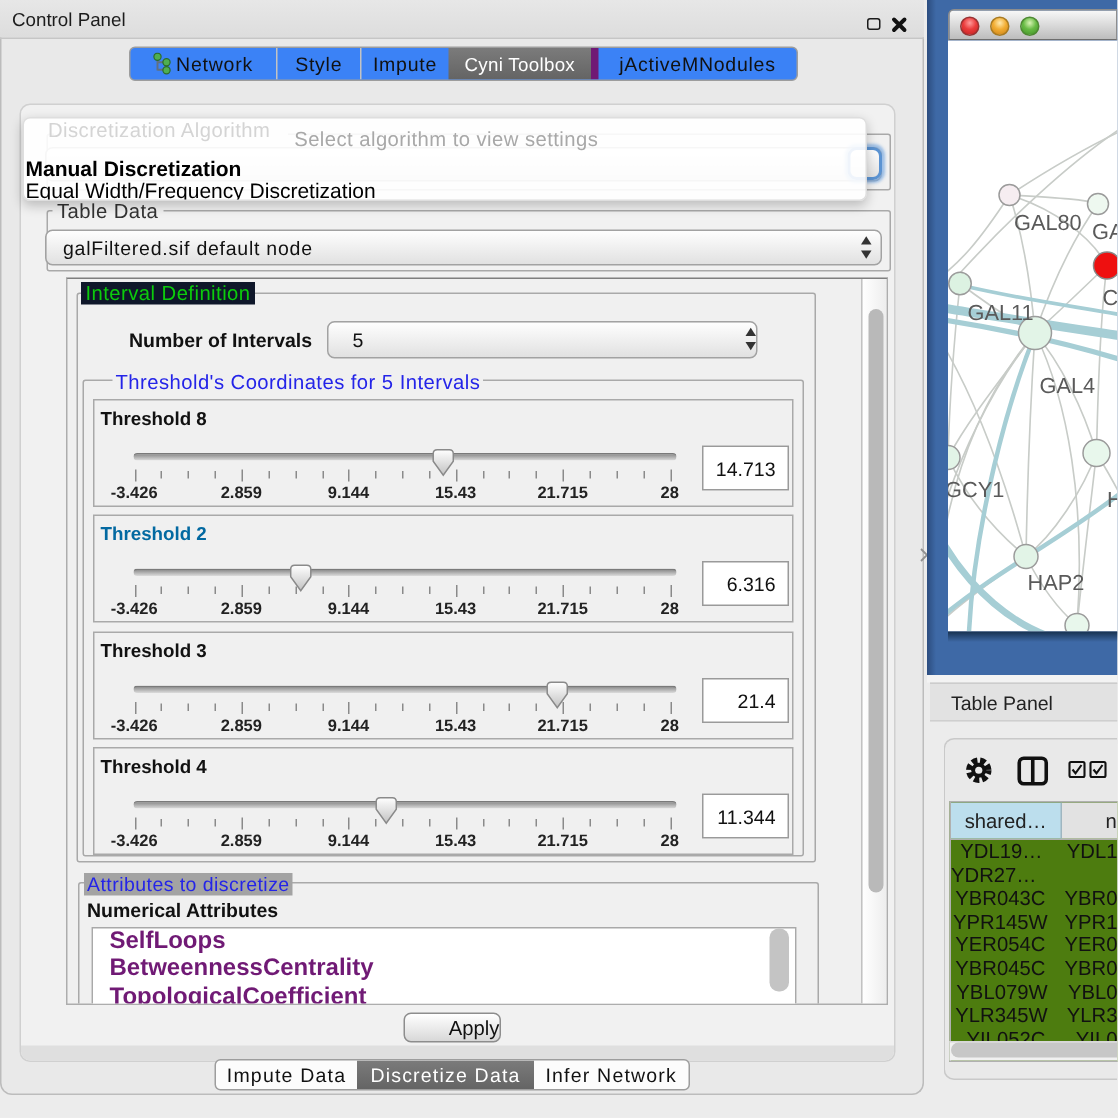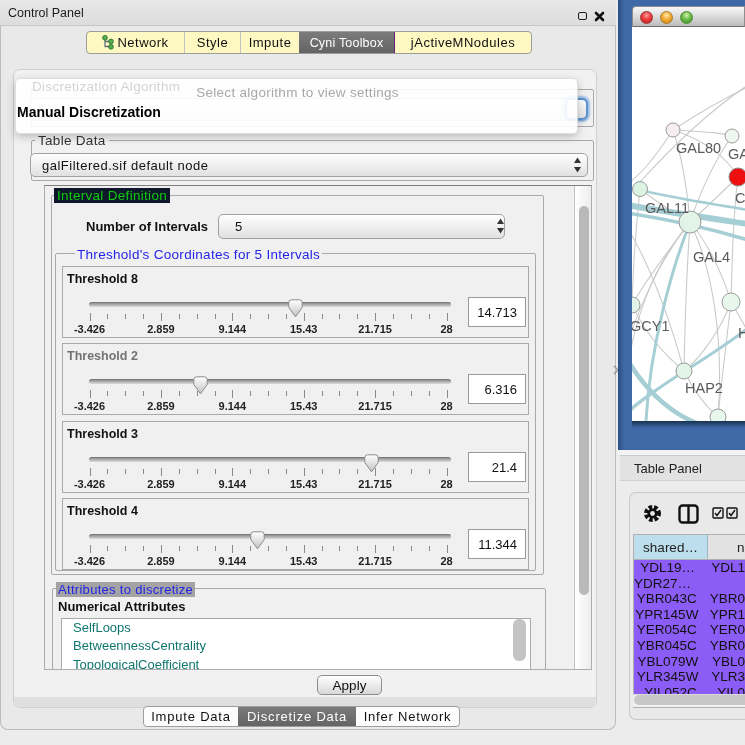--- a/index.html
+++ b/index.html
@@ -14,34 +14,34 @@
 
   <div class="abs" id="cpwin" style="left:0;top:0;width:616px;height:730px;background:#e9e9e9;border:1px solid #bcbcbc;border-top:none;border-radius:0 0 8px 8px;"></div>
 
   <div class="abs" style="left:0;top:0;width:616px;height:26px;background:linear-gradient(#e7e7e7,#dddddd);border-bottom:1px solid #c6c6c6;"></div>
   <div class="abs lbl" style="left:8px;top:0;height:26px;line-height:27px;font-size:12.5px;color:#1c1c1c;">Control Panel</div>
   <div class="abs" style="left:578px;top:12px;width:9px;height:8px;border:1.6px solid #1b1b1b;border-radius:2px;"></div>
   <svg class="abs" style="left:594px;top:11px;" width="11" height="11" viewBox="0 0 11 11">
       <path d="M2,2 L9,9 M9,2 L2,9" stroke="#111" stroke-width="2.6" stroke-linecap="round"></path>
     </svg>
 
-  <div class="abs" id="toptabs" style="left:86px;top:31px;width:446px;height:23px;border:1px solid #9d9d9d;border-radius:4px;background:#fef9c3;display:flex;overflow:hidden;font-size:13px;letter-spacing:0.5px;color:#111;">
+  <div class="abs" id="toptabs" style="left:86px;top:31px;width:446px;height:23px;border:1px solid #9d9d9d;border-radius:4px;background:#3b82f6;display:flex;overflow:hidden;font-size:13px;letter-spacing:0.5px;color:#111;">
     <div style="width:98px;display:flex;align-items:center;justify-content:center;border-right:1px solid #c3c3c3;">
       <svg width="13" height="15" viewBox="0 0 13 15" style="margin-right:2px;">
         <path d="M3,3 L3,12 M3,6.5 L8,6.5 M3,11.5 L8,11.5" stroke="#607080" stroke-width="1.3" fill="none"></path>
         <circle cx="3" cy="2.8" r="2.4" fill="#4faf52" stroke="#2c6b2e" stroke-width="0.8"></circle>
         <circle cx="9" cy="6.5" r="2.4" fill="#4faf52" stroke="#2c6b2e" stroke-width="0.8"></circle>
         <circle cx="9" cy="11.8" r="2.4" fill="#4faf52" stroke="#2c6b2e" stroke-width="0.8"></circle>
       </svg>
       <span>Network</span>
       </div>
     <div style="width:56px;display:flex;align-items:center;justify-content:center;border-right:1px solid #c3c3c3;">Style</div>
     <div style="width:58px;display:flex;align-items:center;justify-content:center;">Impute</div>
     <div style="width:95px;display:flex;align-items:center;justify-content:center;background:linear-gradient(#7b7b7b,#646464);color:#fff;font-size:12.5px;letter-spacing:0.2px;">Cyni Toolbox</div>
-    <div style="flex:1;display:flex;align-items:center;justify-content:center;border-left:1px solid #701a75;">jActiveMNodules</div>
+    <div style="flex:1;display:flex;align-items:center;justify-content:center;border-left:5px solid #701a75;">jActiveMNodules</div>
   </div>
 
   <div class="abs" id="mainpanel" style="left:13px;top:69px;width:584px;height:639px;background:#f1f1f1;border:1px solid #d0d0d0;border-radius:7px;overflow:hidden;">
 
     <div class="abs" style="left:0;top:627px;width:584px;height:12px;background:#dfdfdf;"></div>
 
     <div class="abs" style="left:17px;top:19px;width:563px;height:38px;border:1px solid #a9a9a9;border-radius:2px;"></div>
     <div class="abs lbl" style="left:22px;top:7px;padding:0 4px;background:#f1f1f1;font-size:13.5px;letter-spacing:0.3px;color:#f1f1f1;">Discretization Algorithm</div>
 
     <div class="abs" style="left:16px;top:28px;width:558px;height:23px;border:1px solid #a6a6a6;border-radius:5px;background:linear-gradient(#ffffff,#dddddd);"></div>
@@ -110,21 +110,21 @@
                 <linearGradient id="thg0" x1="0" y1="0" x2="0" y2="1">
                   <stop offset="0" stop-color="#ffffff"></stop>
                   <stop offset="1" stop-color="#c2c2c2"></stop>
                 </linearGradient>
               </defs>
               <path d="M3.5,0.8 h8 q2.7,0 2.7,2.7 v5 L7.5,17.8 L0.8,8.5 v-5 q0,-2.7 2.7,-2.7 z" fill="url(#thg0)" stroke="#8a8a8a" stroke-width="1"></path>
             </svg>
             <div class="abs" style="left:405px;top:30px;width:58px;height:30px;background:#fff;border:1px solid #9a9a9a;font-size:13px;color:#111;text-align:right;line-height:29px;padding-right:8px;">14.713</div>
           </div>
           <div class="abs" style="left:17px;top:157px;width:467px;height:72px;border:1px solid #a9a9a9;background:#f0f0f0;">
-            <div class="abs lbl" style="left:4px;top:5px;font-size:12.5px;font-weight:bold;color:#737373;">Threshold 2</div>
+            <div class="abs lbl" style="left:4px;top:5px;font-size:12.5px;font-weight:bold;color:#0369a1;">Threshold 2</div>
             <div class="abs" style="left:25.5px;top:35px;width:362px;height:5px;border-radius:3px;background:linear-gradient(#8f8f8f,#dcdcdc);border-top:1px solid #7a7a7a;"></div>
             <div class="abs" style="left:26.5px;top:46px;width:1px;height:8px;background:#8a8a8a;"></div>
             <div class="abs" style="left:44.4px;top:47px;width:1px;height:5px;background:#8a8a8a;"></div>
             <div class="abs" style="left:62.2px;top:47px;width:1px;height:5px;background:#8a8a8a;"></div>
             <div class="abs" style="left:80.1px;top:47px;width:1px;height:5px;background:#8a8a8a;"></div>
             <div class="abs" style="left:97.9px;top:46px;width:1px;height:8px;background:#8a8a8a;"></div>
             <div class="abs" style="left:115.8px;top:47px;width:1px;height:5px;background:#8a8a8a;"></div>
             <div class="abs" style="left:133.6px;top:47px;width:1px;height:5px;background:#8a8a8a;"></div>
             <div class="abs" style="left:151.5px;top:47px;width:1px;height:5px;background:#8a8a8a;"></div>
             <div class="abs" style="left:169.3px;top:46px;width:1px;height:8px;background:#8a8a8a;"></div>
@@ -237,34 +237,35 @@
               </defs>
               <path d="M3.5,0.8 h8 q2.7,0 2.7,2.7 v5 L7.5,17.8 L0.8,8.5 v-5 q0,-2.7 2.7,-2.7 z" fill="url(#thg3)" stroke="#8a8a8a" stroke-width="1"></path>
             </svg>
             <div class="abs" style="left:405px;top:30px;width:58px;height:30px;background:#fff;border:1px solid #9a9a9a;font-size:13px;color:#111;text-align:right;line-height:29px;padding-right:8px;">11.344</div>
           </div>
         </div>
 
       <div class="abs" style="left:7px;top:402px;width:494px;height:130px;border:1px solid #a9a9a9;border-radius:2px;"></div>
       <div class="abs lbl" style="left:11px;top:396px;padding:0 2px;background:#a3a3a3;font-size:13px;letter-spacing:0.3px;color:#2424e8;">Attributes to discretize</div>
       <div class="abs lbl" style="left:13px;top:413px;font-size:13px;font-weight:bold;color:#111;">Numerical Attributes</div>
-      <div class="abs" style="left:16px;top:432px;width:470px;height:80px;background:#ffffff;border:1px solid #a9a9a9;font-size:13px;color:#0f766e;">
+      <div class="abs" style="left:16px;top:432px;width:470px;height:80px;background:#ffffff;border:1px solid #a9a9a9;font-size:16px;color:#701a75;font-weight:bold;">
         <div style="height:18.4px;line-height:18.4px;padding-left:11px;">SelfLoops</div>
         <div style="height:18.4px;line-height:18.4px;padding-left:11px;">BetweennessCentrality</div>
         <div style="height:18.4px;line-height:18.4px;padding-left:11px;">TopologicalCoefficient</div>
       </div>
       <div class="abs" style="left:468px;top:433px;width:13px;height:42px;background:#c4c4c4;border-radius:6px;"></div>
     </div>
 
-    <div class="abs" style="left:255px;top:605px;width:65px;height:20px;border:1px solid #8d8d8d;border-radius:5px;background:linear-gradient(#ffffff,#d8d8d8);font-size:13.5px;color:#111;text-align:center;line-height:19px;margin-left:48px;">Apply</div>
+    <div class="abs" style="left:255px;top:605px;width:65px;height:20px;border:1px solid #8d8d8d;border-radius:5px;background:linear-gradient(#ffffff,#d8d8d8);font-size:13.5px;color:#111;text-align:right;line-height:19px;">Apply</div>
   </div>
 
   <div class="abs" id="popup" style="left:15px;top:77.5px;width:563px;height:56.5px;background:rgba(255,255,255,0.9);border:1px solid rgba(195,195,195,0.55);border-radius:5px;box-shadow:0 3px 8px rgba(0,0,0,0.22);overflow:hidden;">
     <div class="abs lbl" style="left:1px;top:25px;font-size:14px;font-weight:bold;color:#000;">Manual Discretization</div>
     <div class="abs lbl" style="left:0;top:6.5px;width:563px;text-align:center;font-size:13.5px;letter-spacing:0.3px;color:#a8a8a8;">Select algorithm to view settings</div>
+    <div class="abs lbl" style="left:1px;top:40.5px;font-size:14px;color:#000;">Equal Width/Frequency Discretization</div>
   </div>
   <div class="abs lbl" style="left:32px;top:78.5px;font-size:13.5px;letter-spacing:0.3px;color:#d4d4d4;">Discretization Algorithm</div>
 
   <div class="abs" id="bottabs" style="left:143px;top:706px;width:317px;height:21px;border:1px solid #9d9d9d;border-radius:4px;background:#fcfcfc;display:flex;overflow:hidden;font-size:13px;letter-spacing:0.8px;color:#111;">
     <div style="width:94px;display:flex;align-items:center;justify-content:center;">Impute Data</div>
     <div style="width:118px;display:flex;align-items:center;justify-content:center;background:linear-gradient(#7b7b7b,#646464);color:#fff;">Discretize Data</div>
     <div style="flex:1;display:flex;align-items:center;justify-content:center;">Infer Network</div>
   </div>
 
   <svg class="abs" style="left:612px;top:365px;" width="8" height="10" viewBox="0 0 8 10">
@@ -354,21 +355,21 @@
     <rect x="1.5" y="1.5" width="18" height="17" rx="3" fill="none" stroke="#111" stroke-width="2.4"></rect>
     <line x1="10.5" y1="1.5" x2="10.5" y2="18.5" stroke="#111" stroke-width="2.4"></line>
   </svg>
   <svg class="abs" style="left:712px;top:507px;" width="30" height="12" viewBox="0 0 30 12">
     <rect x="1" y="1" width="10" height="10" rx="1" fill="none" stroke="#111" stroke-width="1.4"></rect>
     <path d="M3,6 L5,8.5 L9,3" stroke="#111" stroke-width="1.4" fill="none"></path>
     <rect x="15" y="1" width="10" height="10" rx="1" fill="none" stroke="#111" stroke-width="1.4"></rect>
     <path d="M17,6 L19,8.5 L23,3" stroke="#111" stroke-width="1.4" fill="none"></path>
   </svg>
 
-  <div class="abs" style="left:633px;top:534px;width:112px;height:174px;border:1px solid #b0b0b0;border-right:none;background:#8b5cf6;overflow:hidden;">
+  <div class="abs" style="left:633px;top:534px;width:112px;height:174px;border:1px solid #b0b0b0;border-right:none;background:#4d7c0f;overflow:hidden;">
     <div style="display:flex;height:25px;border-bottom:1px solid #b0b0b0;font-size:13.5px;color:#222;">
       <div style="width:74px;background:#bcdeed;border-right:1px solid #9fb6c0;text-align:center;line-height:25px;">shared…</div>
       <div style="flex:1;background:#e2e2e2;line-height:25px;padding-left:29px;">n</div>
     </div>
     <div id="tbodyrows" style="font-size:13.5px;color:#111;">
         <div style="display:flex;height:15.6px;line-height:15.6px;">
           <div style="width:74px;text-align:center;">YDL19…</div>
           <div style="flex:1;padding-left:10px;">YDL1</div>
         </div>
         <div style="display:flex;height:15.6px;line-height:15.6px;gap:44px;">

